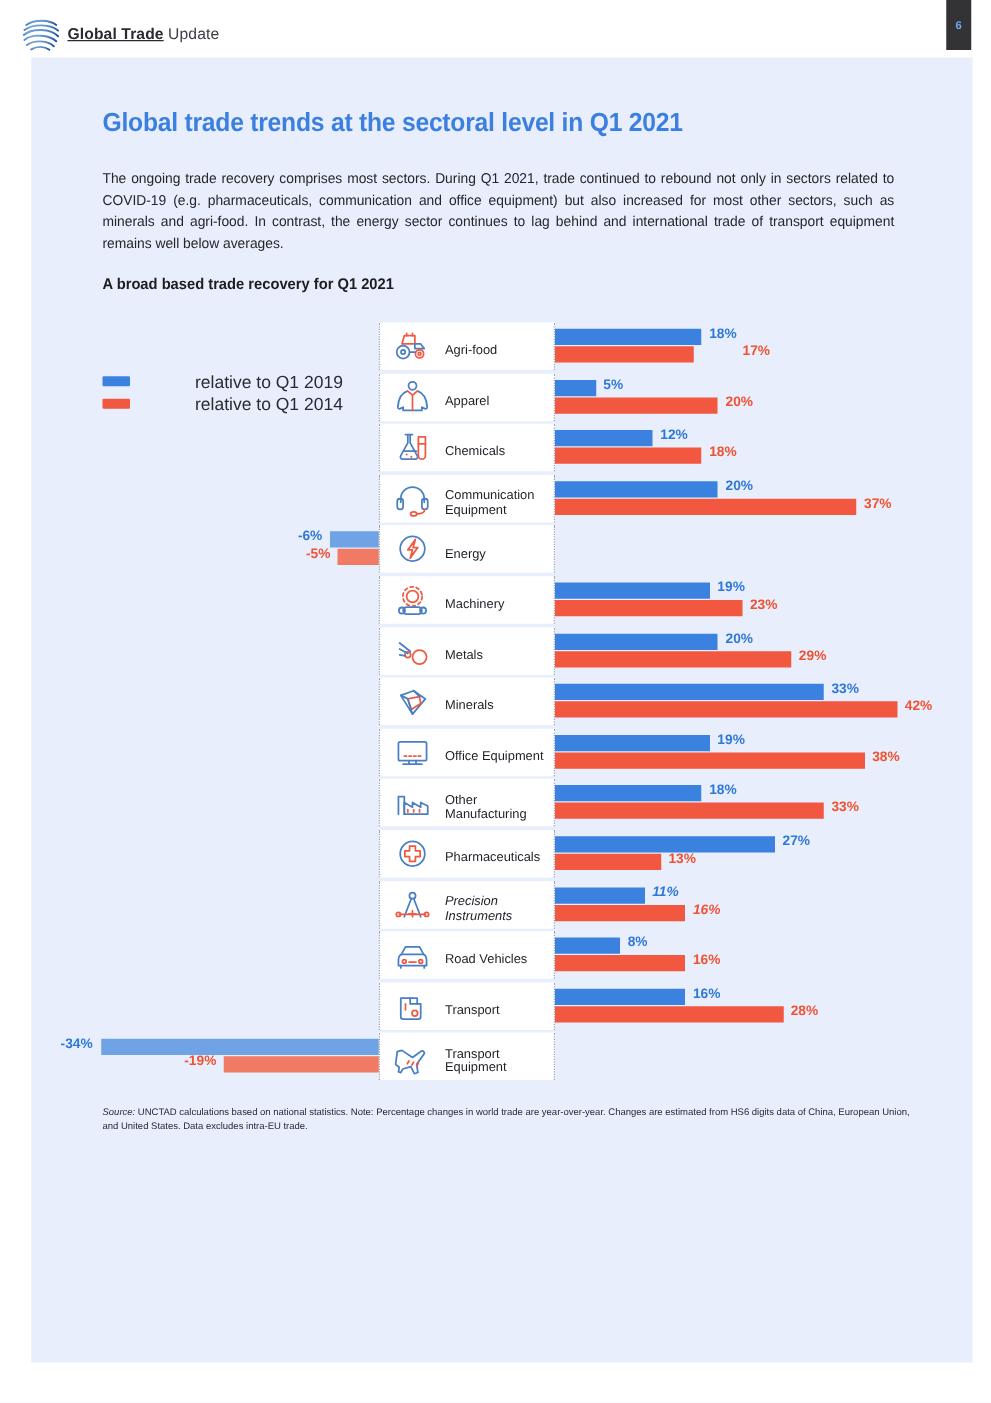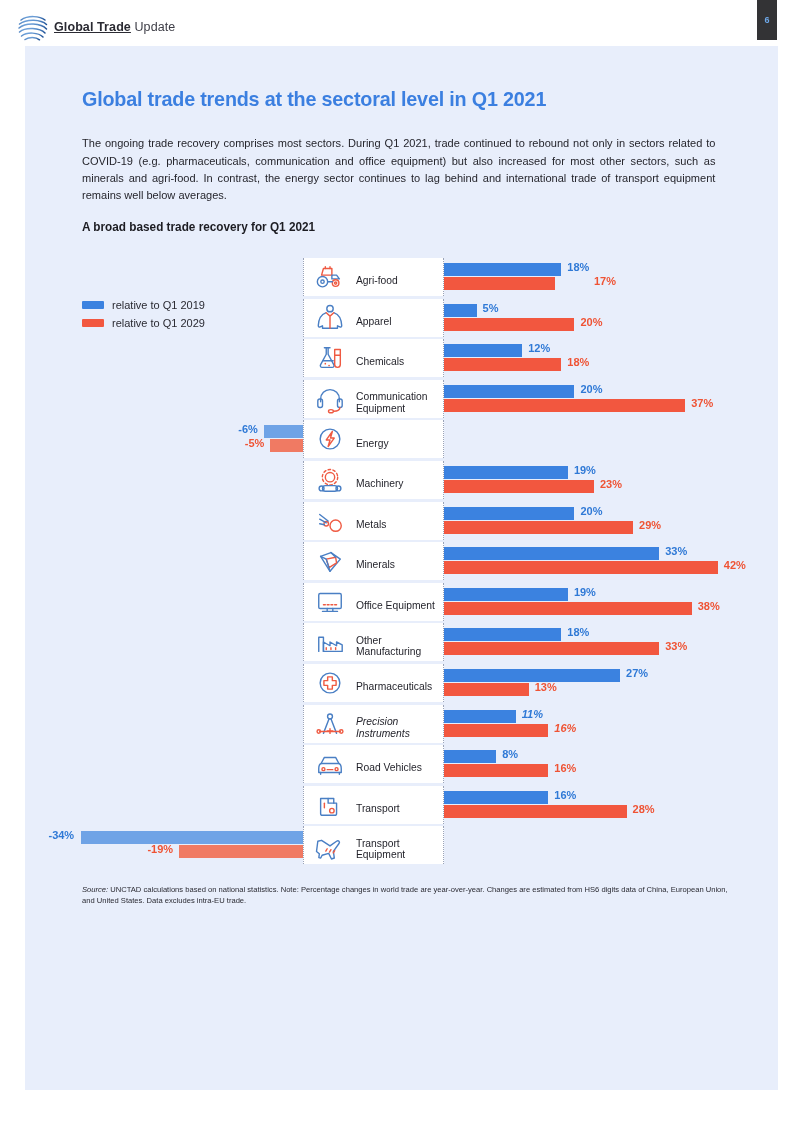--- a/index.html
+++ b/index.html
@@ -30,21 +30,21 @@
              line-height:17.2px;color:#25252c;text-align:justify;
              transform:scaleX(.97);transform-origin:left top;}
 
   .subtitle{position:absolute;left:82px;top:220px;font-size:12.4px;font-weight:bold;color:#1c1c22;
             transform:scaleX(.95);transform-origin:left center;}
 
   
   .legend{position:absolute;left:82px;top:298px;}
   .legend-row{display:flex;align-items:center;margin-bottom:4px;height:14px;}
   .legend-swatch{width:22px;height:8px;margin-right:8px;border-radius:1px;}
-  .legend-label{font-size:11px;color:#2a2a32;}
+  .legend-label{font-size:14px;color:#2a2a32;margin-left:44px;}
 
   
   .chart{position:absolute;left:0;top:0;width:793px;height:1122px;}
   .row{position:absolute;left:0;height:38px;width:793px;}
   .row-bg{position:absolute;left:303px;top:0;width:141px;height:38px;background:#ffffff;
           border-left:1px dotted #9aa3b8;border-right:1px dotted #9aa3b8;box-sizing:border-box;}
   .row-icon{position:absolute;left:310px;top:4px;width:40px;height:30px;}
   .row-label{position:absolute;left:356px;top:0;height:46px;width:86px;display:flex;
              align-items:center;font-size:10.3px;color:#1f1f27;line-height:11.6px;}
 
@@ -98,21 +98,21 @@
 <p class="body-text">The ongoing trade recovery comprises most sectors. During Q1 2021, trade continued to rebound not only in sectors related to COVID-19 (e.g. pharmaceuticals, communication and office equipment) but also increased for most other sectors, such as minerals and agri-food. In contrast, the energy sector continues to lag behind and international trade of transport equipment remains well below averages.</p>
 <div class="subtitle">A broad based trade recovery for Q1 2021</div>
 
 <div class="legend">
   <div class="legend-row">
     <span class="legend-swatch" style="background: rgb(59, 130, 224);"></span>
     <span class="legend-label">relative to Q1 2019</span>
   </div>
   <div class="legend-row">
     <span class="legend-swatch" style="background: rgb(242, 87, 63);"></span>
-    <span class="legend-label">relative to Q1 2029</span>
+    <span class="legend-label">relative to Q1 2014</span>
   </div>
 </div>
 
 <div class="chart" id="chart">
     <div class="row" style="top: 258px;">
       <div class="row-bg"></div>
       <div class="row-icon"><svg width="40" height="30" viewBox="0 0 40 32">
           <g fill="none" stroke-width="1.5" stroke-linecap="round" stroke-linejoin="round">
    <path stroke="#ef5a42" d="M13 7h9v7h-11z"></path>
             <path stroke="#ef5a42" d="M15 7v-2M20 7v-2"></path>

